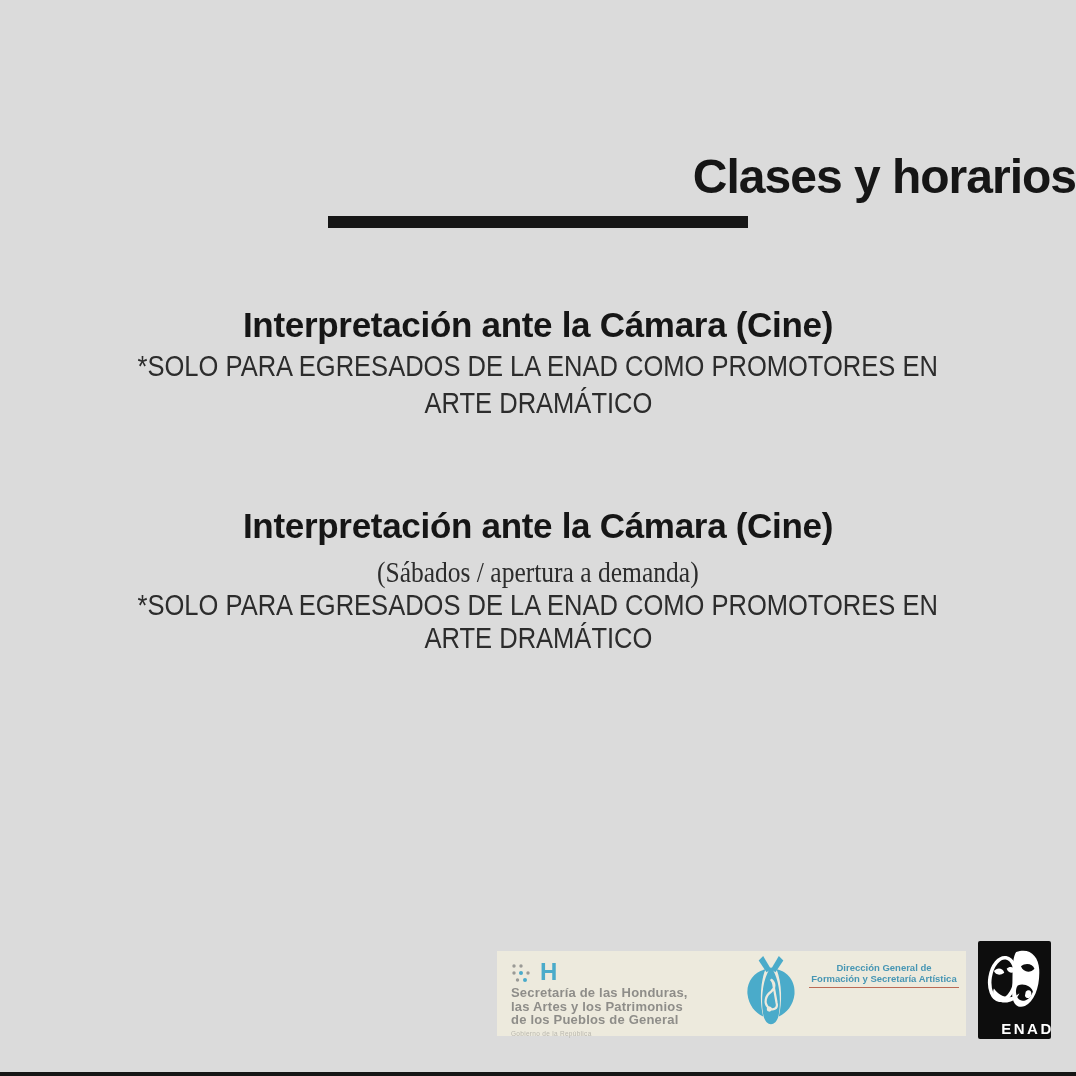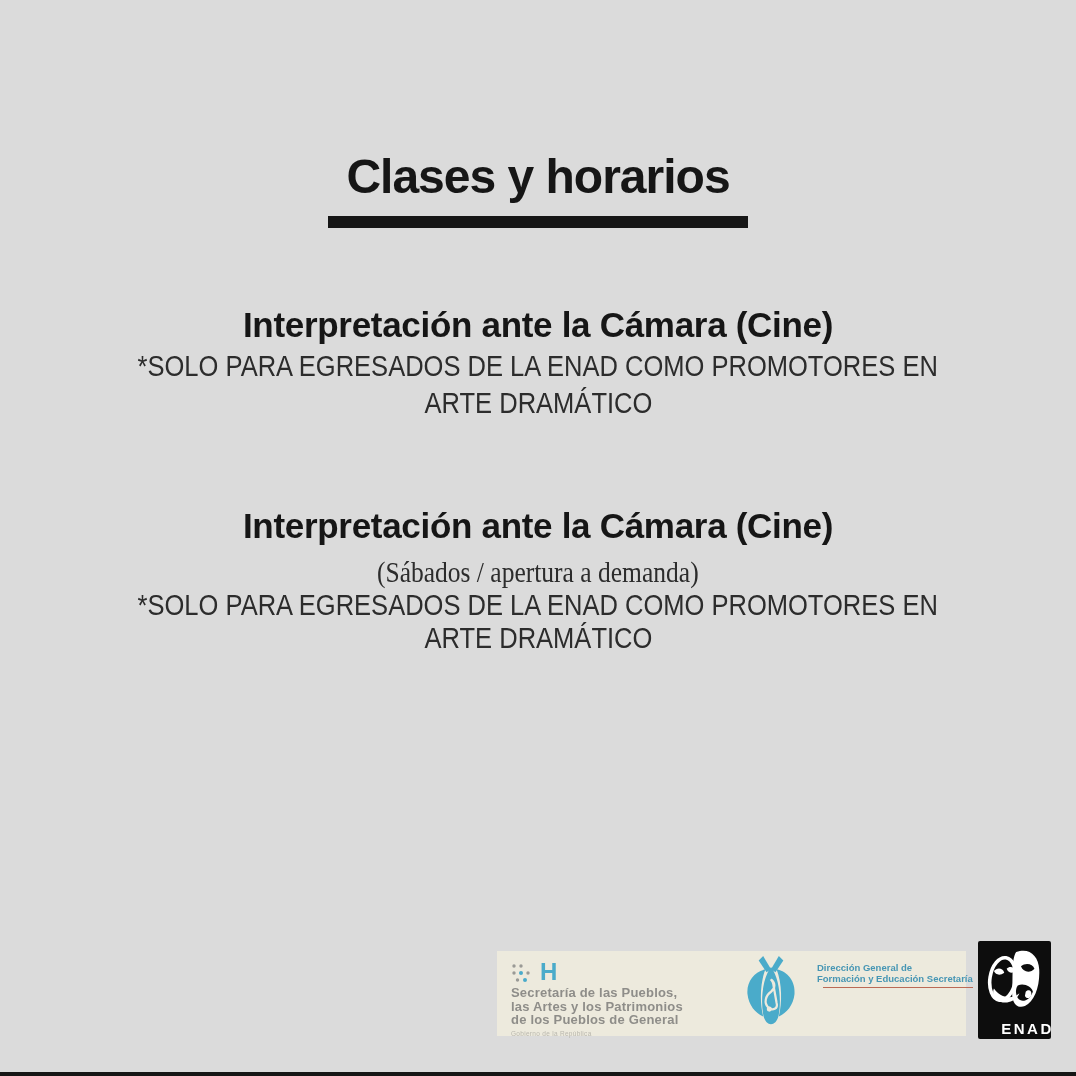--- a/index.html
+++ b/index.html
@@ -14,21 +14,21 @@
     --black:#0d0d0d;
   }
   *{margin:0;padding:0;box-sizing:border-box;}
   html,body{width:1076px;height:1076px;}
   body{
     position:relative;
     background:var(--background);
     font-family:"Liberation Sans",sans-serif;
     overflow:hidden;
   }
-  .title-block{position:absolute;top:148px;left:0;width:100%;text-align:center;}
+  .title-block{position:absolute;top:148px;left:0;width:100%;text-align:right;}
   .page-title{
     font-size:48px;line-height:1.2;font-weight:700;color:var(--heading);
     letter-spacing:-1px;
   }
   .title-underline{width:420px;height:12px;background:var(--heading);margin:10px auto 0;}
 
   .course-section{position:absolute;left:0;width:100%;text-align:center;color:var(--text);}
   .section--1{top:303px;}
   .section--2{top:504px;}
   .sec-heading{
@@ -46,21 +46,21 @@
     position:absolute;left:497px;top:951px;width:469px;height:85px;
     background:var(--cream);
   }
   .sec-logo{position:absolute;left:14px;top:10px;}
   .h-mark{display:flex;align-items:flex-end;gap:5px;height:22px;}
   .h-letter{font-weight:700;font-size:24px;line-height:22px;color:var(--teal);}
   .sec-lines{margin-top:3px;font-weight:700;font-size:13px;line-height:13.5px;color:var(--gray-text);letter-spacing:0.2px;}
   .sec-sub{margin-top:3px;font-size:6.5px;color:#b9b7ae;letter-spacing:0.3px;}
 
   .secapph{position:absolute;left:246px;top:3px;display:flex;}
-  .secapph-text{margin-left:18px;width:162px;padding-top:8px;}
+  .secapph-text{margin-left:4px;width:162px;text-align:center;padding-top:8px;}
   .secapph-dept{font-size:9.5px;line-height:11px;color:var(--teal-dark);font-weight:700;}
   .secapph-divider{height:1px;background:var(--divider-red);margin:3px 6px 1px;}
   .secapph-acronym{font-size:33px;line-height:36px;color:var(--teal);letter-spacing:0.5px;font-weight:400;}
 
   .enad-box{
     position:absolute;left:978px;top:941px;width:73px;height:98px;
     background:var(--black);border-radius:2px;
     display:flex;flex-direction:column;align-items:center;
   }
   .enad-art{margin-top:6px;}
@@ -108,42 +108,42 @@
         <circle cx="10" cy="5" r="1.7" fill="#9a9a96"></circle>
         <circle cx="3" cy="12" r="1.7" fill="#9a9a96"></circle>
         <circle cx="10" cy="12" r="2" fill="#4aabca"></circle>
         <circle cx="17" cy="12" r="1.7" fill="#9a9a96"></circle>
         <circle cx="6.5" cy="19" r="1.7" fill="#9a9a96"></circle>
         <circle cx="14" cy="19" r="2" fill="#4aabca"></circle>
       </svg>
       <span class="h-letter">H</span>
     </div>
     <div class="sec-lines">
-      <div>Secretaría de las Pueblos,</div>
+      <div>Secretaría de las Honduras,</div>
       <div>las Artes y los Patrimonios</div>
       <div>de los Pueblos de General</div>
     </div>
     <div class="sec-sub">Gobierno de la República</div>
   </div>
 
   <div class="secapph">
     <svg width="56" height="80" viewBox="0 0 100 140">
       <g fill="#4aabca">
         <path d="M36 2 L50 26 L42 31 L28 10 Z"></path>
         <path d="M64 2 L50 26 L58 31 L72 10 Z"></path>
         <path d="M40 26 C20 30 6 48 8 70 C10 90 22 104 36 110 C30 86 30 52 40 26 Z"></path>
         <path d="M60 26 C80 30 94 48 92 70 C90 90 78 104 64 110 C70 86 70 52 60 26 Z"></path>
         <path d="M50 22 C36 40 31 78 36 106 C40 130 60 130 64 106 C69 78 64 40 50 22 Z"></path>
       </g>
       <path d="M50 44 C58 50 58 60 50 66 C40 73 37 86 45 94 C53 101 63 96 60 86 L54 52 C53 46 50 45 50 44" stroke="#edeadd" stroke-width="4" fill="none"></path>
       <circle cx="47" cy="97" r="4.5" fill="#edeadd"></circle>
     </svg>
     <div class="secapph-text">
       <div class="secapph-dept">Dirección General de</div>
-      <div class="secapph-dept">Formación y Educación Secretaría</div>
+      <div class="secapph-dept">Formación y Secretaría Artística</div>
       <div class="secapph-divider"></div>
     </div>
   </div>
 </div>
 
 <div class="enad-box">
   <svg class="enad-art" width="58" height="72" viewBox="0 0 73 90">
 
     <path d="M38 6 C54 0 66 10 67 28 C68 50 61 68 49 74 C39 78 32 70 33 55 C34 38 32 14 38 6 Z" fill="#ffffff"></path>
     <path d="M44 24 C50 19 59 21 61 27 C56 33 47 32 44 24 Z" fill="#0d0d0d"></path>

